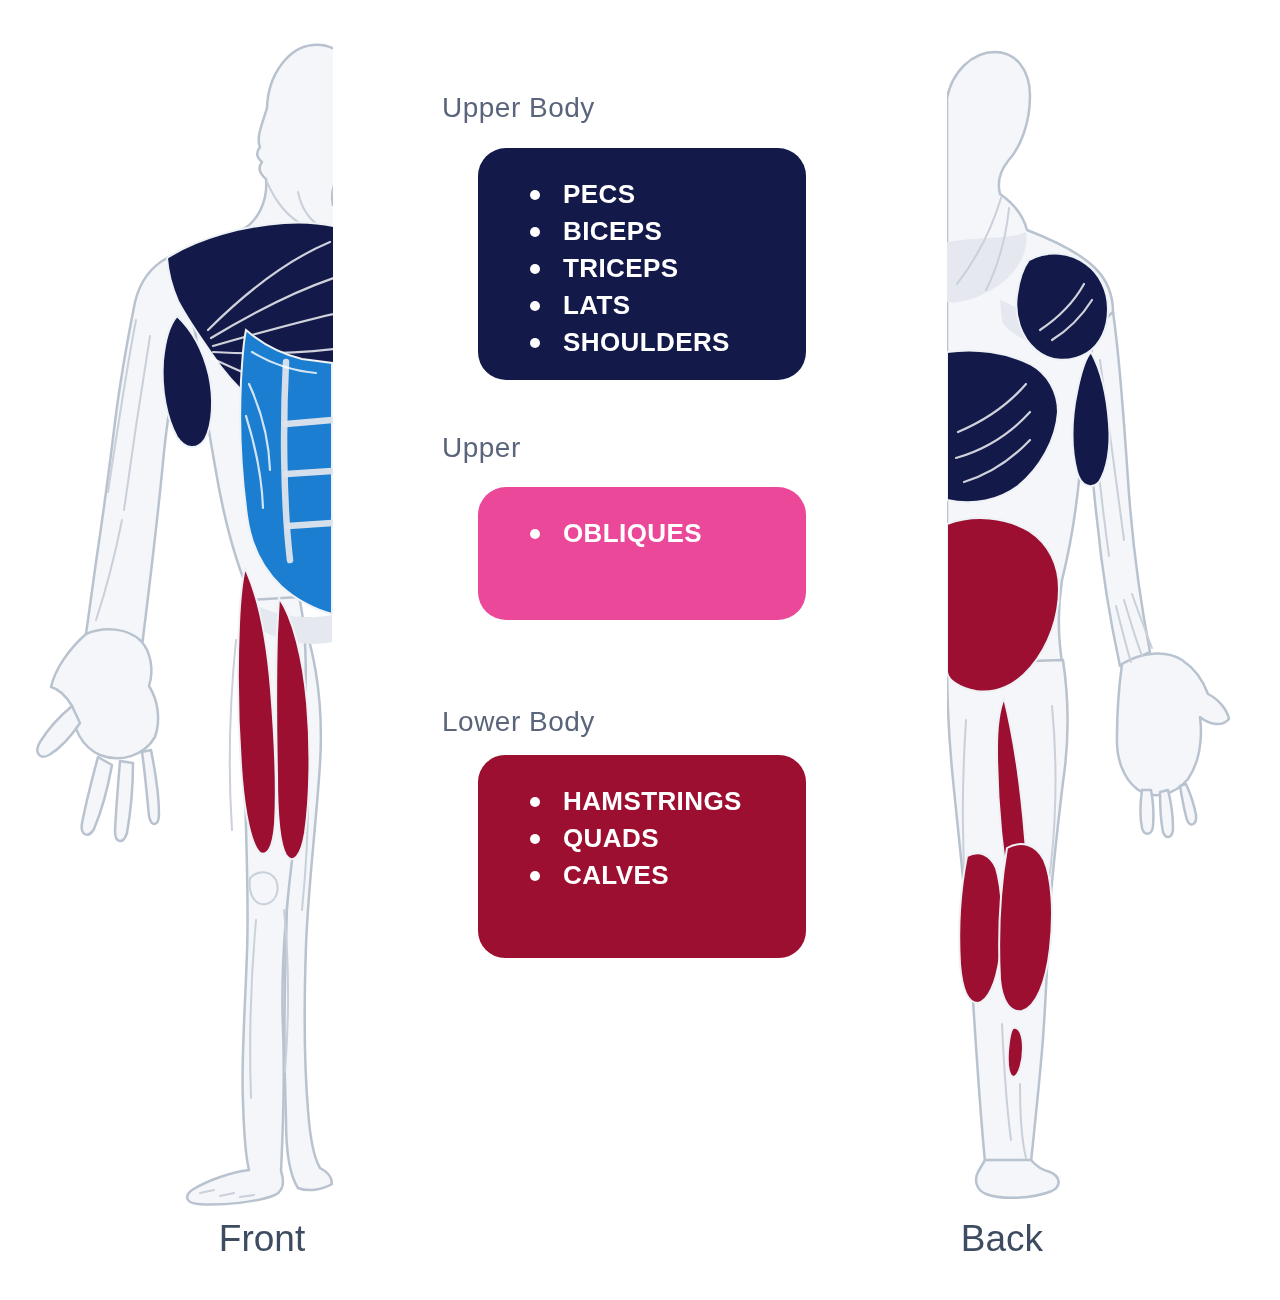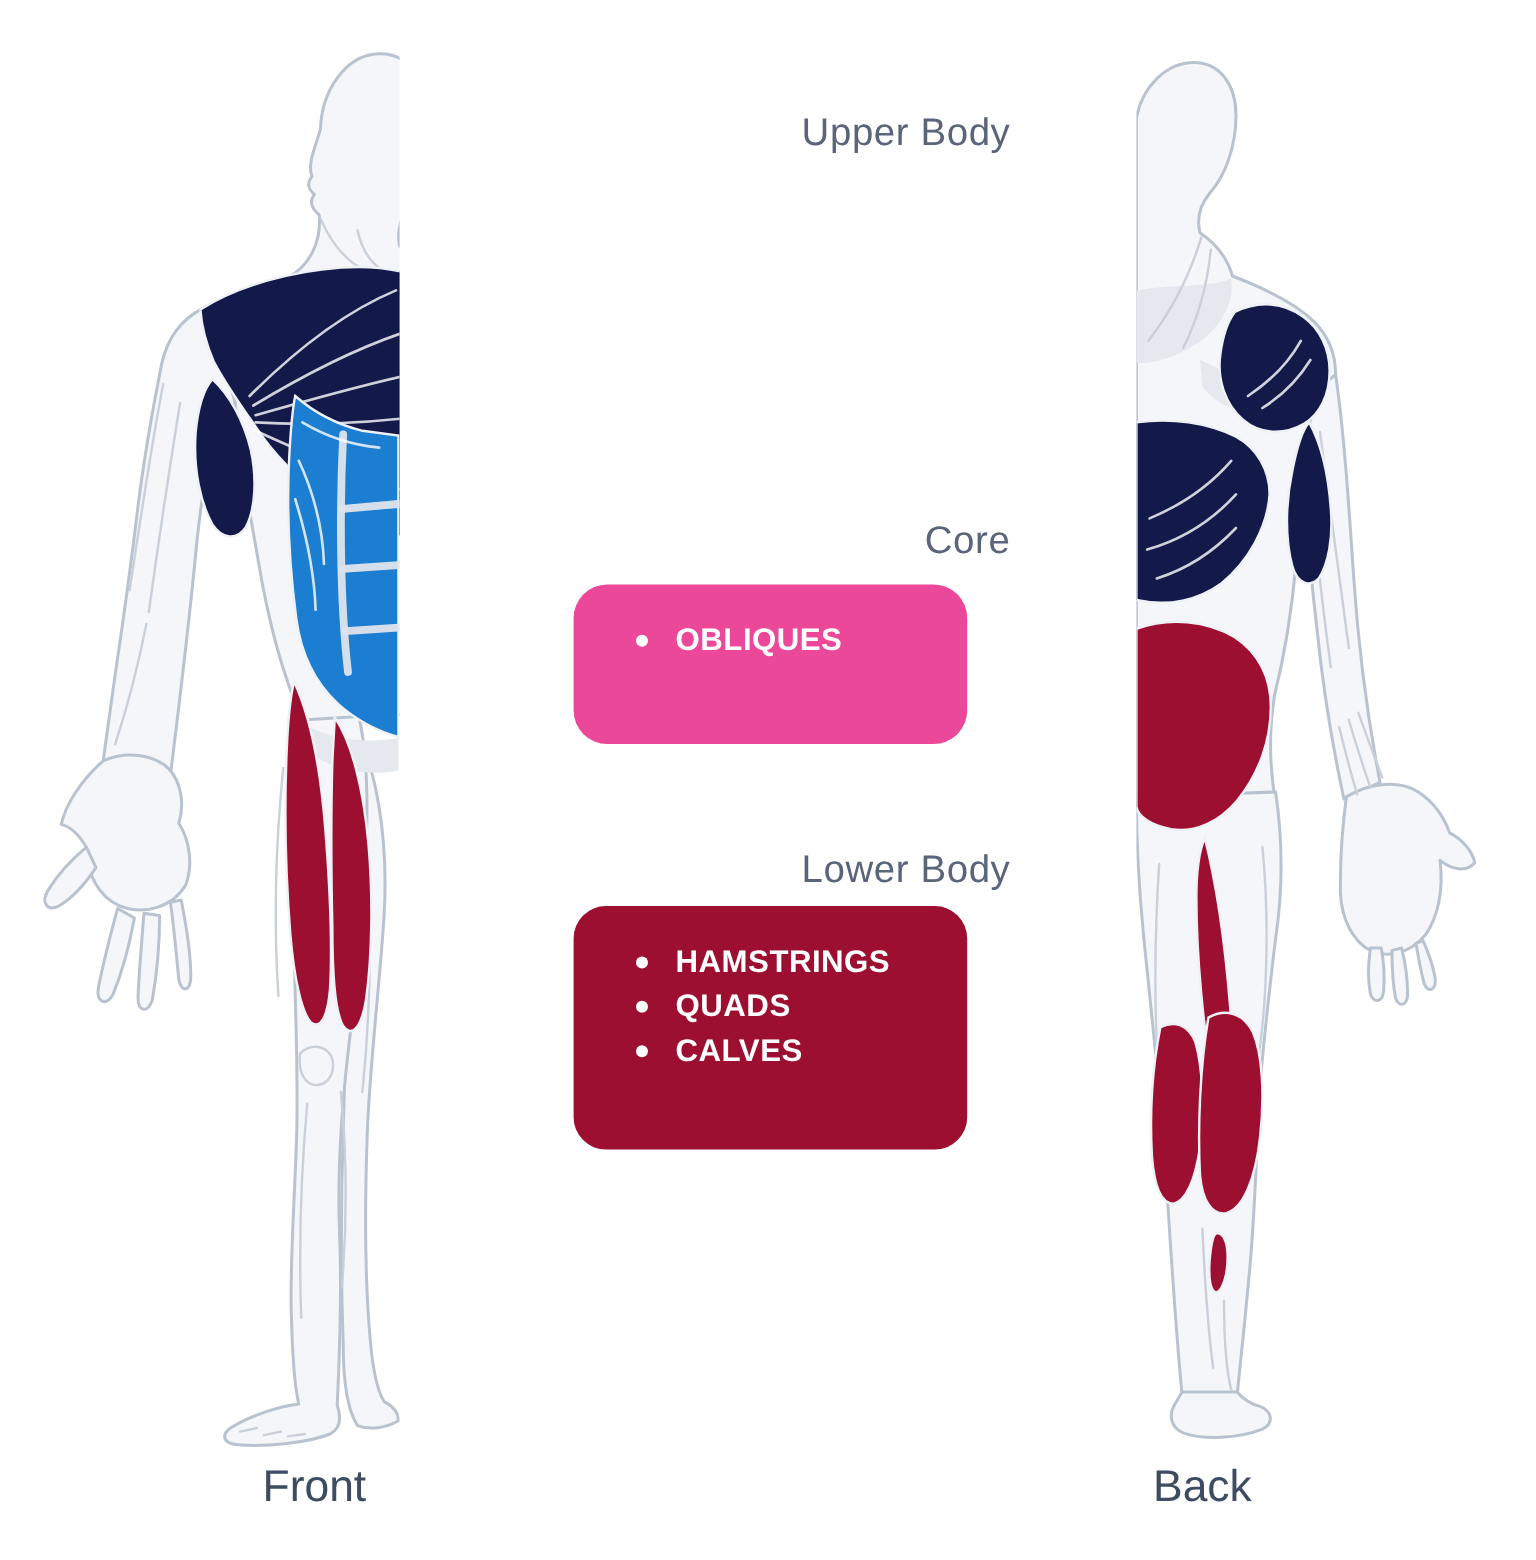--- a/index.html
+++ b/index.html
@@ -14,22 +14,22 @@
   .shade-shape { fill:#e5e9ef; stroke:none; }
   .detail-line { fill:none; stroke:var(--c-detail,#c9d0da); stroke-width:2; stroke-linecap:round; }
   .muscle-upper { fill:var(--c-upper,#131a4a); stroke:#eef1f5; stroke-width:2; }
   .muscle-core  { fill:var(--c-core,#1b7ed0);  stroke:#eef1f5; stroke-width:2; }
   .muscle-lower { fill:var(--c-lower,#9d0f31); stroke:#eef1f5; stroke-width:2; }
   .striation { fill:none; stroke:#ffffff; stroke-width:2.2; opacity:.8; stroke-linecap:round; }
   .seg-line { fill:none; stroke:#dfe4ec; stroke-width:6.5; stroke-linecap:round; opacity:.95; }
 
   
   .group-title {
-    position:absolute; left:442px; width:400px; text-align:right;
-    font-size:32px; font-weight:400; letter-spacing:.5px;
+    position:absolute; left:442px; width:400px; text-align:left;
+    font-size:28px; font-weight:400; letter-spacing:.5px;
     color:var(--c-heading,#5a657b);
   }
   #upper-title { top:92px; }
   #core-title  { top:432px; }
   #lower-title { top:706px; }
 
   .group-card {
     position:absolute; left:478px; width:328px; box-sizing:border-box;
     border-radius:28px; padding:28px 16px 0 52px;
   }
@@ -166,22 +166,46 @@
 
       <path class="muscle-lower" d="M 1004,698 C 1014,738 1021,788 1025,838 C 1028,868 1029,893 1029,910 C 1023,919 1015,917 1011,905 C 1003,858 997,798 997,748 C 997,726 999,710 1004,698 Z"></path>
 
       <path class="muscle-lower" d="M 967,856 C 979,850 990,854 996,868 C 1002,888 1004,923 1000,956 C 996,984 988,1001 978,1003 C 968,1003 962,989 960,964 C 958,929 960,891 967,856 Z"></path>
       <path class="muscle-lower" d="M 1007,848 C 1021,840 1036,844 1044,860 C 1052,878 1054,913 1050,948 C 1046,983 1036,1007 1022,1011 C 1010,1013 1002,1001 1000,979 C 998,939 1000,889 1007,848 Z"></path>
       <path class="muscle-lower" d="M 1013,1028 C 1019,1026 1023,1034 1023,1048 C 1023,1062 1019,1075 1014,1077 C 1009,1077 1007,1067 1008,1051 C 1009,1039 1010,1031 1013,1028 Z"></path>
     </g>
   </svg>
 
   <div class="group-title" id="upper-title">Upper Body</div>
-
-  <div class="group-title" id="core-title">Core</div>
+  <div class="group-card" id="upper-card" style="background-color: rgb(19, 26, 74);">
+    <ul class="muscle-list">
+      <li>
+          <span class="bullet-dot"></span>
+          <span class="muscle-item-text">PECS</span>
+        </li>
+      <li>
+          <span class="bullet-dot"></span>
+          <span class="muscle-item-text">BICEPS</span>
+        </li>
+      <li>
+          <span class="bullet-dot"></span>
+          <span class="muscle-item-text">TRICEPS</span>
+        </li>
+      <li>
+          <span class="bullet-dot"></span>
+          <span class="muscle-item-text">LATS</span>
+        </li>
+      <li>
+          <span class="bullet-dot"></span>
+          <span class="muscle-item-text">SHOULDERS</span>
+        </li>
+    </ul>
+  </div>
+
+  <div class="group-title" id="core-title">Upper</div>
   <div class="group-card" id="core-card" style="background-color: #ec4899;">
     <ul class="muscle-list">
       <li>
           <span class="bullet-dot"></span>
           <span class="muscle-item-text">OBLIQUES</span>
         </li>
     </ul>
   </div>
 
   <div class="group-title" id="lower-title">Lower Body</div>

